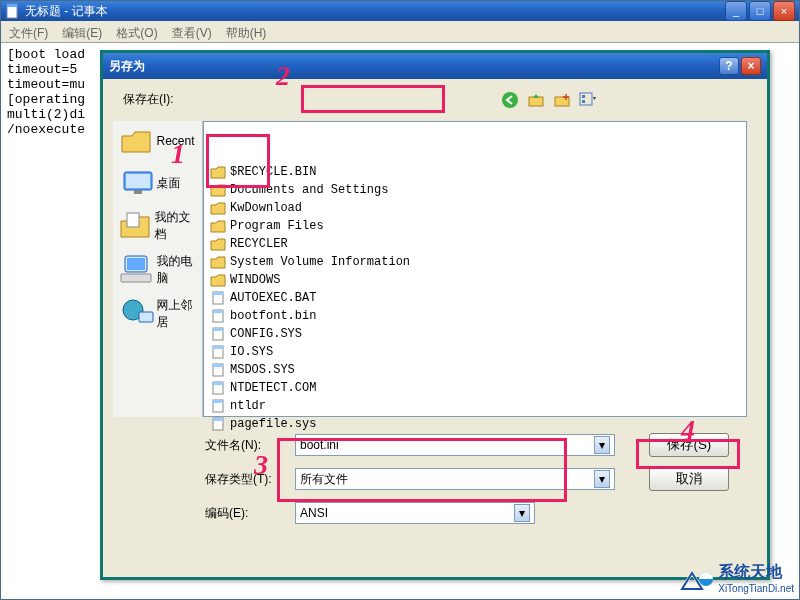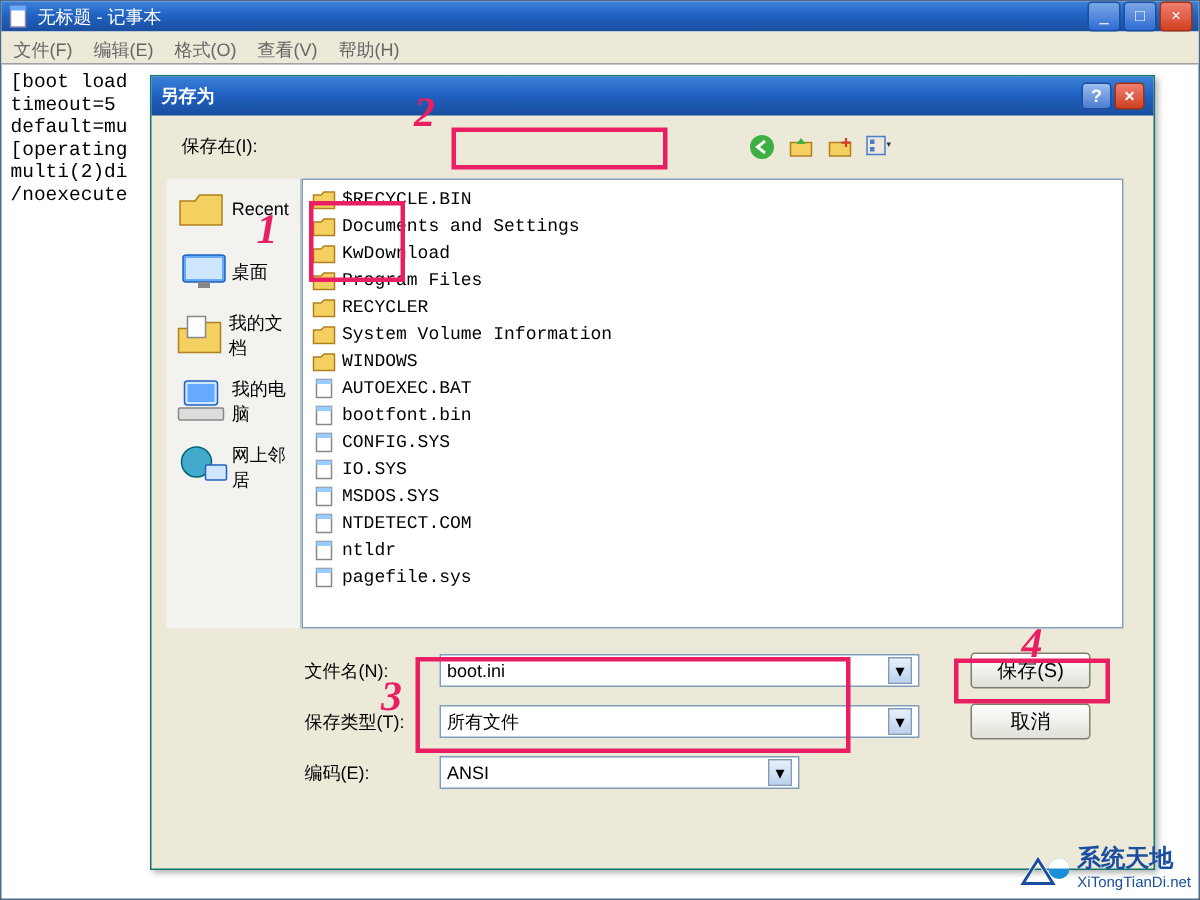--- a/index.html
+++ b/index.html
@@ -10,42 +10,42 @@
 .np-titlebar { height: 20px; background: linear-gradient(#3a81d9, #2060c0 50%, #1a4e9e); color: #fff; display: flex; align-items: center; padding: 0 4px; }
 .np-titlebar .tb-icon { width: 16px; height: 16px; margin-right: 4px; }
 .np-titlebar .title-text { flex: 1; }
 .np-titlebar .win-btn { width: 22px; height: 20px; margin-left: 2px; background: linear-gradient(#7ba6e6,#2f6cd1); border: 1px solid #1a4e9e; color: #fff; text-align: center; line-height: 18px; font-family: Arial; font-size: 11px; border-radius: 3px; }
 .np-titlebar .win-btn.close { background: linear-gradient(#f08070,#d04020); border-color: #a03010; }
 .np-menubar { height: 22px; background: #ece9d8; border-bottom: 1px solid #a0a0a0; display: flex; align-items: flex-end; padding: 0 4px; color: #666; gap: 6px; }
 .np-menubar span { padding: 0 4px; }
 .np-content { font-family: "Courier New", monospace; font-size: 13px; padding: 4px 6px; white-space: pre; color: #000; }
 
 
-.saveas { position: absolute; left: 100px; top: 50px; width: 670px; height: 530px; background: #ece9d8; border: 1px solid #0f766e; box-shadow: 2px 2px 4px rgba(0,0,0,0.3); }
+.saveas { position: absolute; left: 100px; top: 50px; width: 670px; height: 530px; background: #ece9d8; border: 3px solid #0f766e; box-shadow: 2px 2px 4px rgba(0,0,0,0.3); }
 .sa-titlebar { height: 26px; background: linear-gradient(#3a81d9, #2060c0 50%, #1a4e9e); color: #fff; display: flex; align-items: center; padding: 0 6px; font-weight: bold; }
 .sa-titlebar .title-text { flex: 1; }
 .sa-titlebar .hb { width: 20px; height: 18px; margin-left: 2px; text-align: center; line-height: 16px; font-family: Arial; font-weight: bold; border-radius: 3px; }
 .sa-titlebar .help-btn { background: linear-gradient(#9dbef0,#4a7dce); border: 1px solid #1a4e9e; }
 .sa-titlebar .close-btn { background: linear-gradient(#f08070,#d04020); border: 1px solid #a03010; }
 
 .sa-lookrow { position: absolute; left: 20px; top: 38px; right: 20px; height: 26px; display: flex; align-items: flex-start; gap: 6px; }
 .sa-lookrow .lbl { width: 70px; white-space: nowrap; }
 .combo { flex: 0 0 280px; height: 22px; background: #a21caf; border: 1px solid #7f9db9; display: flex; align-items: center; padding: 0 4px; margin-top: 42px; }
 .combo .drv-icon { width: 16px; height: 10px; margin-right: 6px; }
 .combo .txt { flex: 1; font-family: "SimSun", sans-serif; }
 .combo .dd { width: 16px; height: 18px; background: linear-gradient(#e8f0fa,#bcd2ee); border: 1px solid #7f9db9; text-align: center; line-height: 16px; color: #333; }
 .navicons { display: flex; gap: 8px; margin-left: 16px; }
 .navicons .ni { width: 18px; height: 18px; }
 
 .sa-body { position: absolute; left: 10px; top: 68px; right: 20px; bottom: 160px; display: flex; }
 .places { width: 90px; background: #f2f2ee; border-right: 1px solid #c0c0c0; display: flex; flex-direction: column; align-items: center; padding-top: 4px; gap: 10px; }
 .place { width: 78px; display: flex; flex-direction: row; align-items: center; font-size: 12px; }
 .place .pic { width: 38px; height: 32px; display: flex; align-items: center; justify-content: center; }
 .filelist { flex: 1; background: #fff; border: 1px solid #7f9db9; padding: 4px 6px; font-family: "Courier New", monospace; font-size: 12px; position: relative; }
-.fl-col { display: flex; flex-wrap: wrap; flex-direction: column; max-height: 100%; align-content: flex-start; column-gap: 90px; }
+.fl-col { display: flex; flex-wrap: wrap; flex-direction: column; max-height: 100%; align-content: flex-start; column-gap: 90px; margin-top: 37px; }
 .fl-item { display: flex; align-items: center; height: 18px; white-space: nowrap; }
 .fl-item .fic { width: 16px; height: 14px; margin-right: 4px; flex: 0 0 16px; }
 
 .sa-bottom { position: absolute; left: 102px; right: 20px; bottom: 16px; height: 130px; }
 .sa-row { display: flex; align-items: center; height: 28px; margin-bottom: 6px; gap: 10px; }
 .sa-row .lbl { width: 80px; }
 .sa-row .field { flex: 1; max-width: 320px; height: 22px; background: #fff; border: 1px solid #7f9db9; display: flex; align-items: center; padding: 0 4px; }
 .sa-row .field .dd { width: 16px; height: 18px; background: linear-gradient(#e8f0fa,#bcd2ee); border: 1px solid #7f9db9; margin-left: auto; text-align: center; line-height: 16px; }
 .btn { width: 80px; height: 24px; background: linear-gradient(#fff,#e0e0d8); border: 1px solid #7e7e6e; border-radius: 3px; margin-left: 24px; }
 
@@ -74,21 +74,21 @@
   </div>
   <div class="np-menubar">
     <span>文件(F)</span>
     <span>编辑(E)</span>
     <span>格式(O)</span>
     <span>查看(V)</span>
     <span>帮助(H)</span>
   </div>
   <div class="np-content"><span>[boot load</span>
 <span>timeout=5</span>
-<span>default=mu</span>
+<span>timeout=mu</span>
 <span>[operating</span>
 <span>multi(2)di</span>
 <span>/noexecute</span></div>
 </div>
 
 <div class="saveas">
   <div class="sa-titlebar">
     <span class="title-text">另存为</span>
     <div class="hb help-btn">?</div>
     <div class="hb close-btn">×</div>

